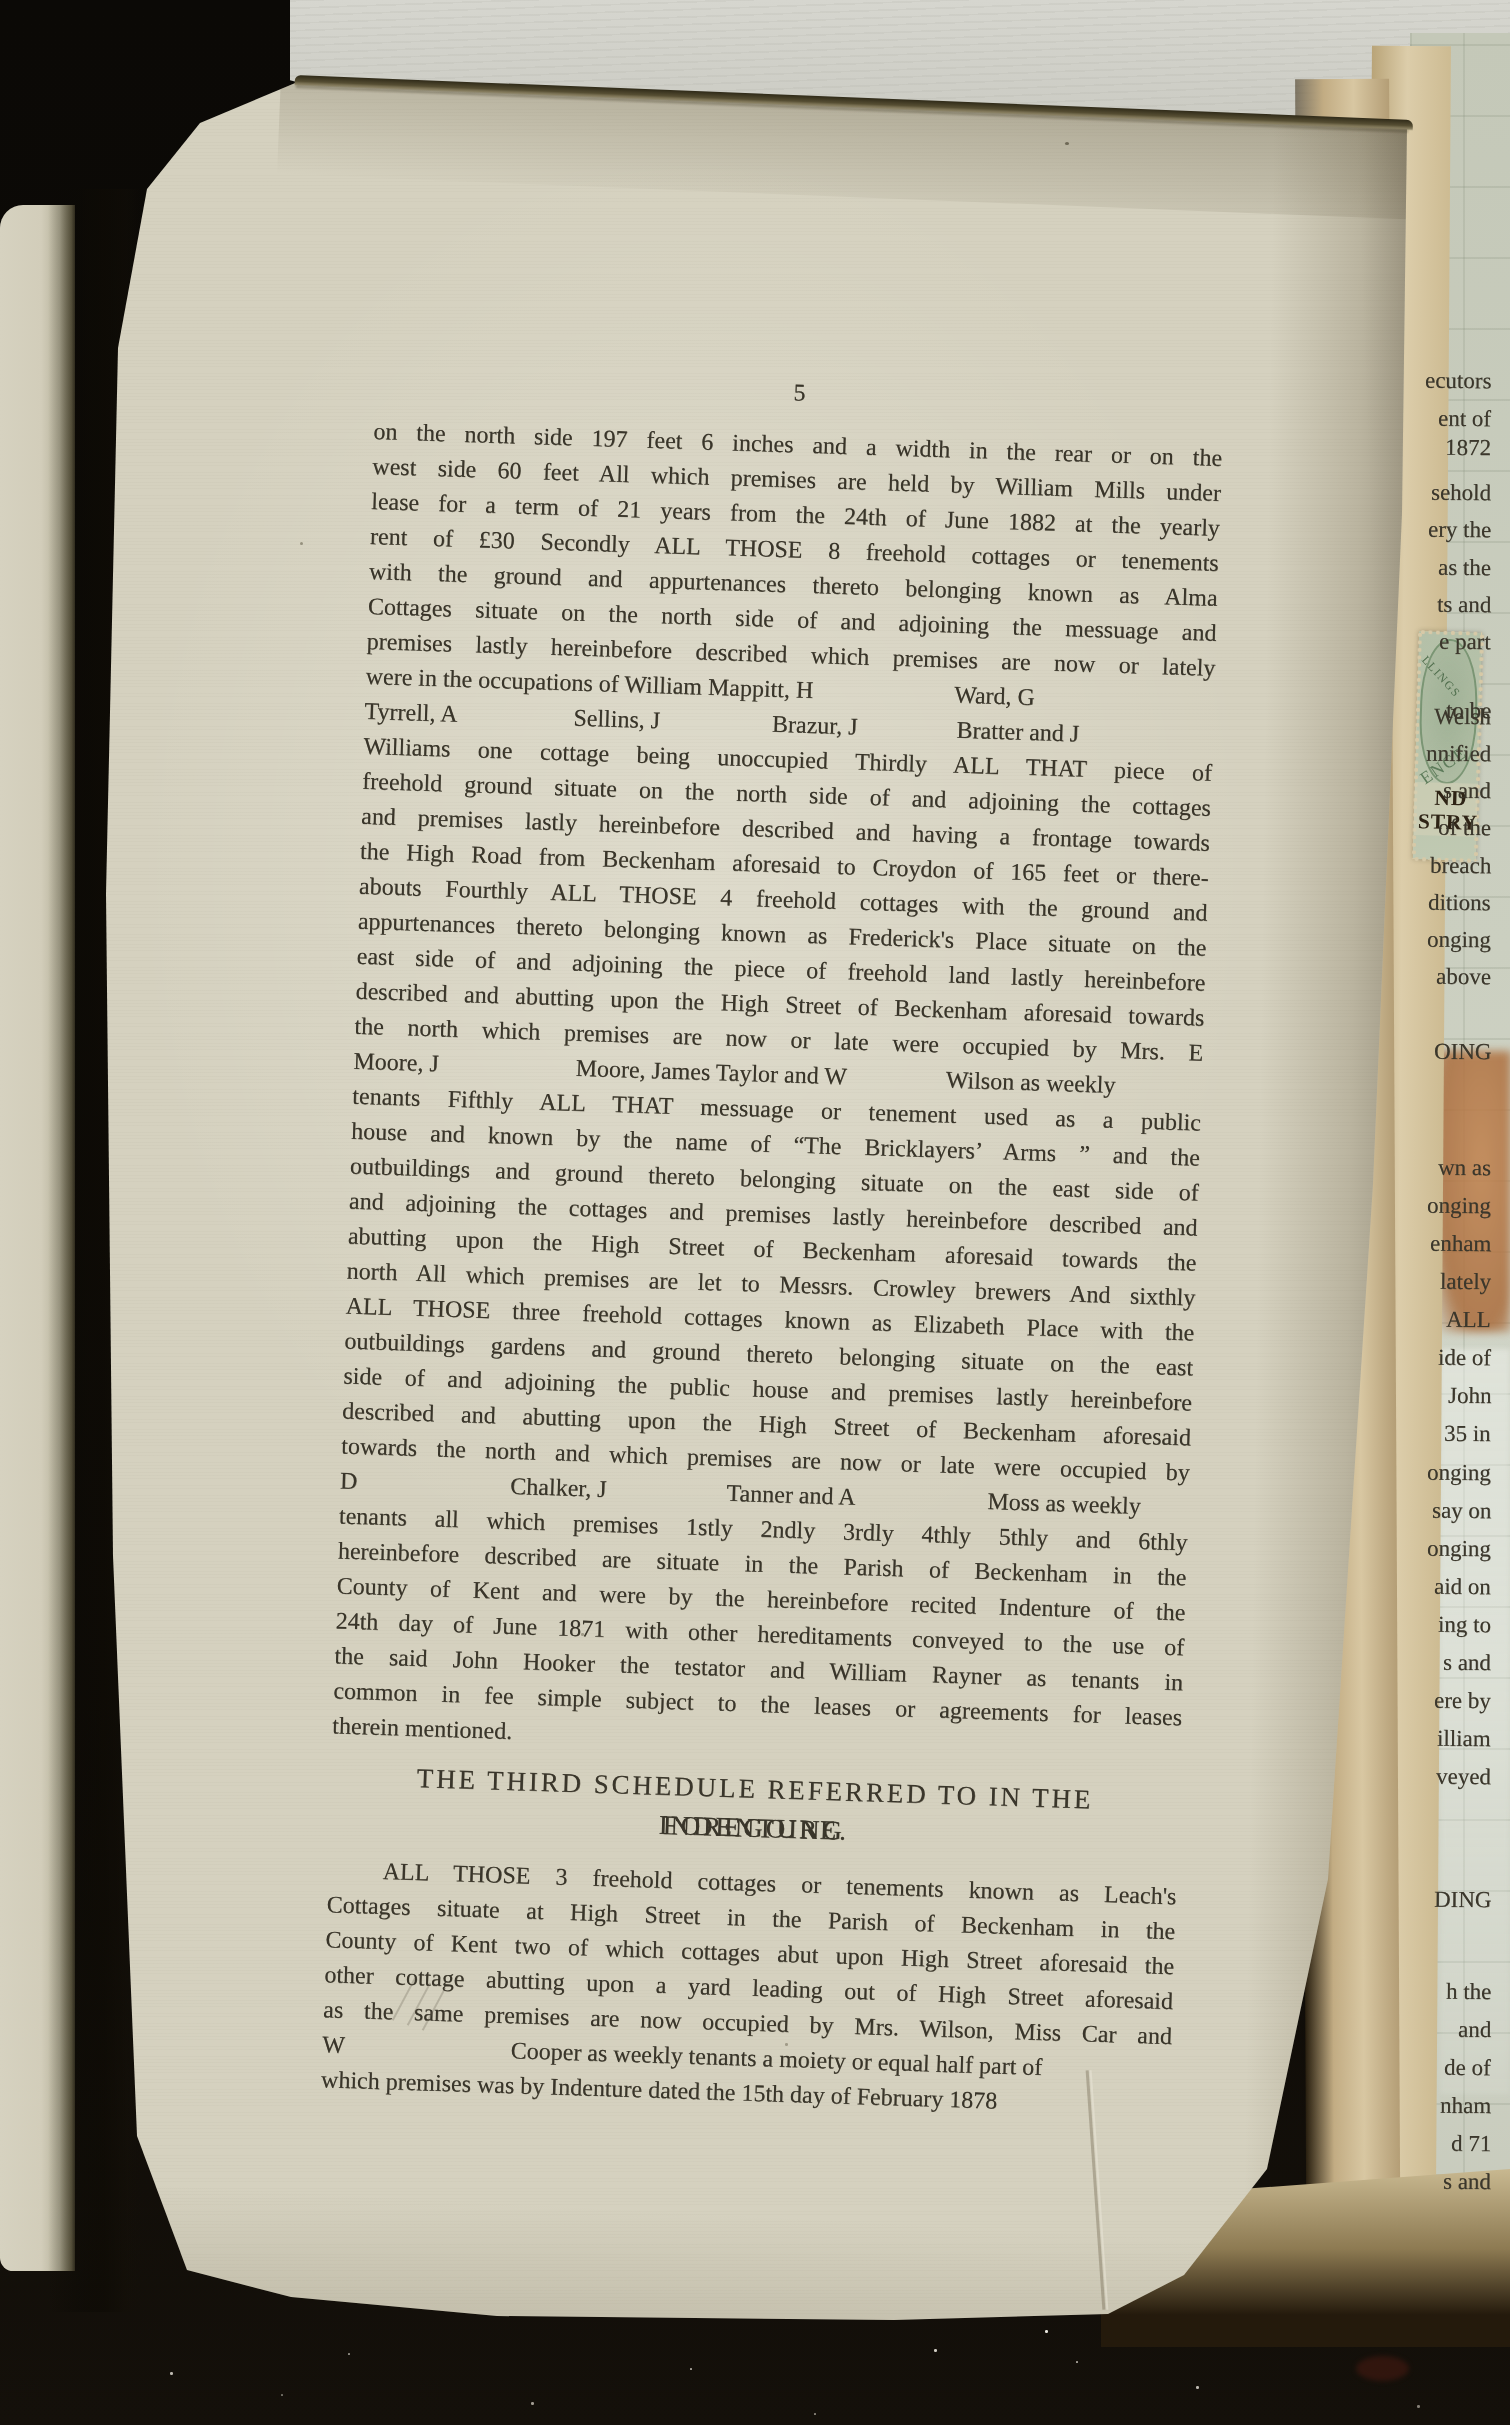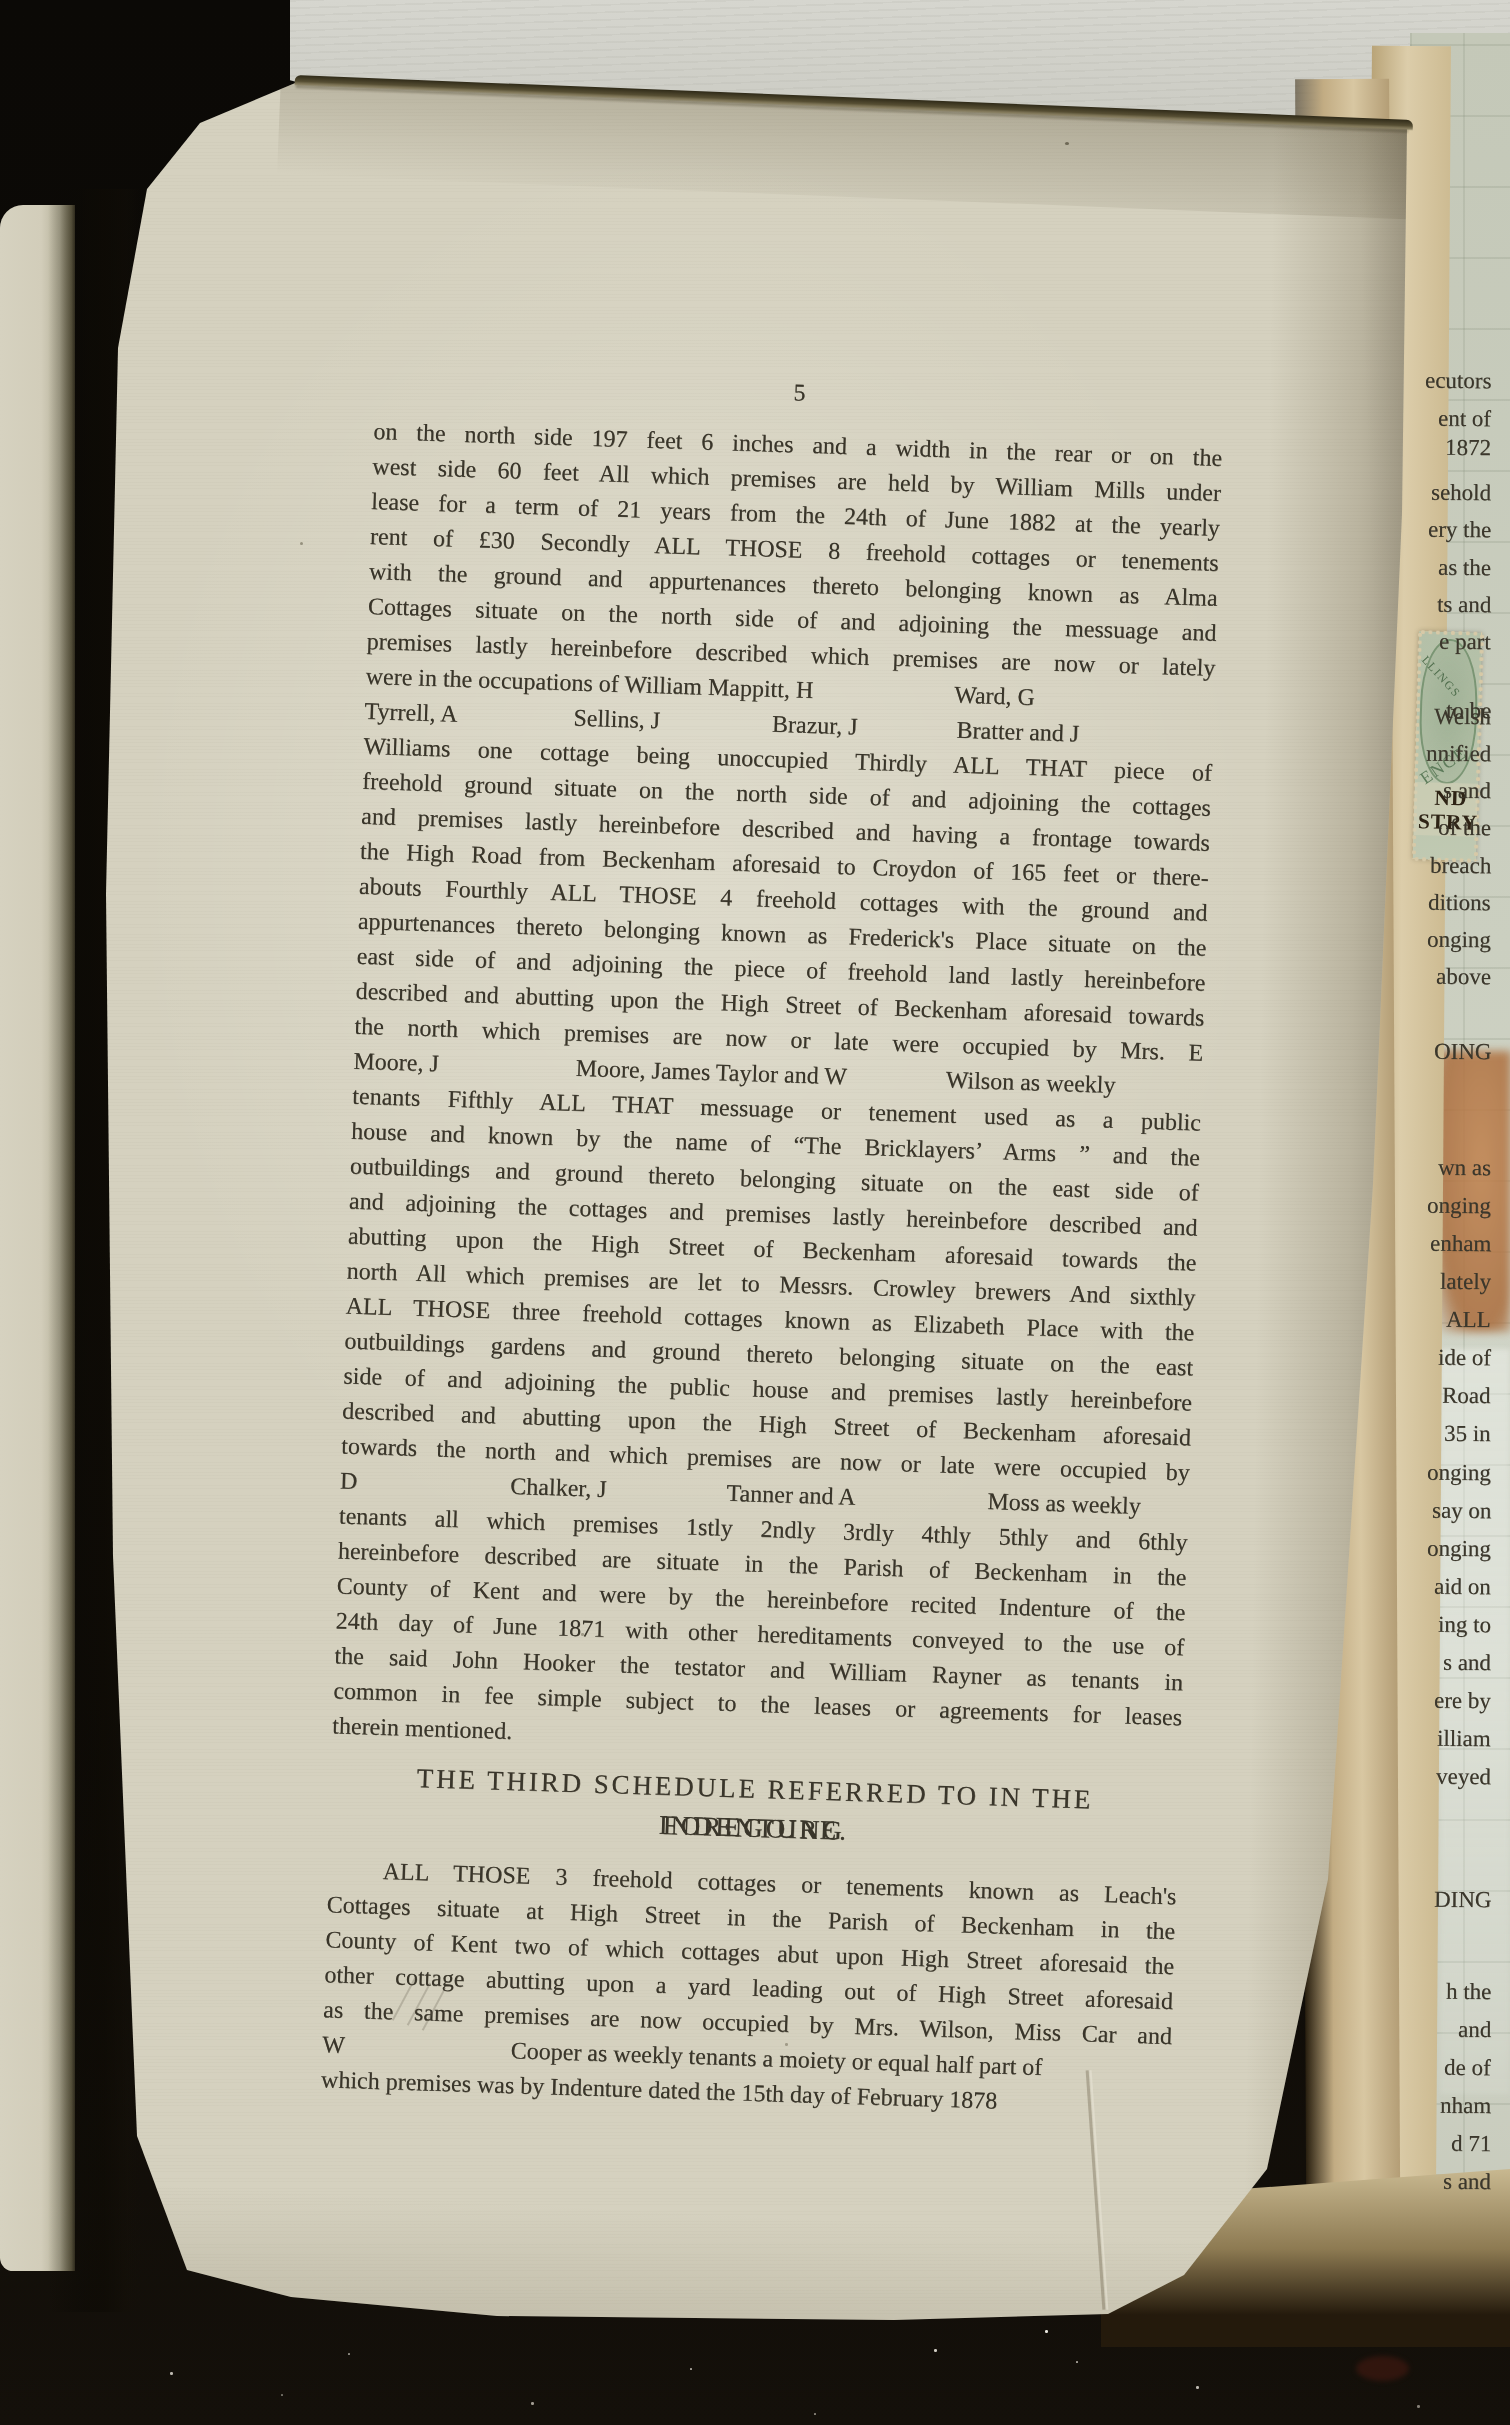--- a/index.html
+++ b/index.html
@@ -156,21 +156,21 @@
       <span class="frag" style="top: 890px;">ditions</span>
       <span class="frag" style="top: 927px;">onging</span>
       <span class="frag" style="top: 964px;">above</span>
       <span class="frag" style="top: 1039px;">OING</span>
       <span class="frag" style="top: 1155px;">wn as</span>
       <span class="frag" style="top: 1193px;">onging</span>
       <span class="frag" style="top: 1231px;">enham</span>
       <span class="frag" style="top: 1269px;">lately</span>
       <span class="frag" style="top: 1307px; text-align: right;">ALL</span>
       <span class="frag" style="top: 1345px;">ide of</span>
-      <span class="frag" style="top: 1383px;">Road</span>
+      <span class="frag" style="top: 1383px;">John</span>
       <span class="frag" style="top: 1421px;">35 in</span>
       <span class="frag" style="top: 1460px;">onging</span>
       <span class="frag" style="top: 1498px;">say on</span>
       <span class="frag" style="top: 1536px;">onging</span>
       <span class="frag" style="top: 1574px;">aid on</span>
       <span class="frag" style="top: 1612px;">ing to</span>
       <span class="frag" style="top: 1650px;">s and</span>
       <span class="frag" style="top: 1688px;">ere by</span>
       <span class="frag" style="top: 1726px;">illiam</span>
       <span class="frag" style="top: 1764px;">veyed</span>

